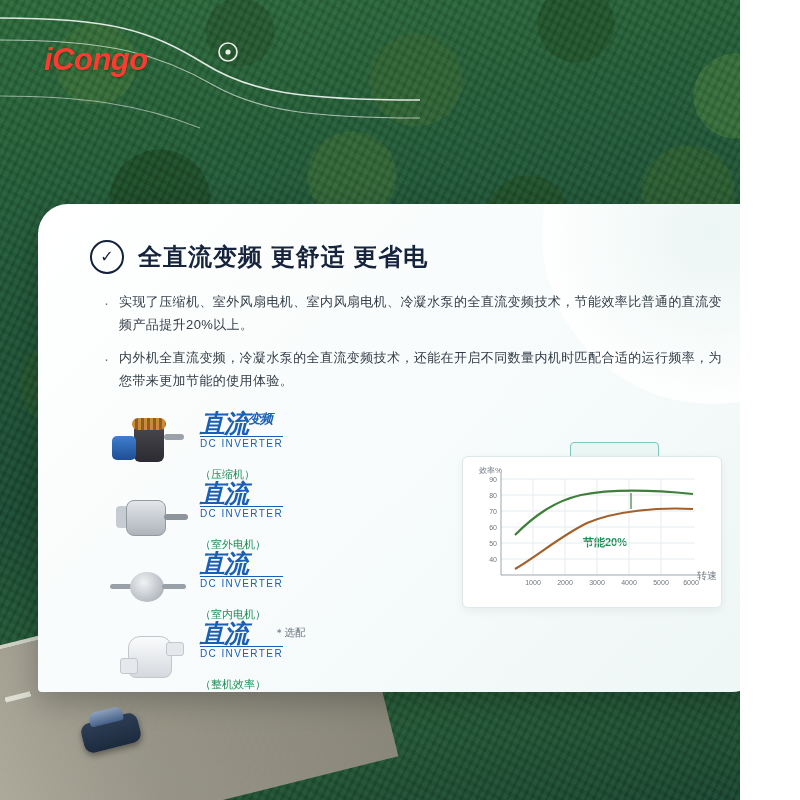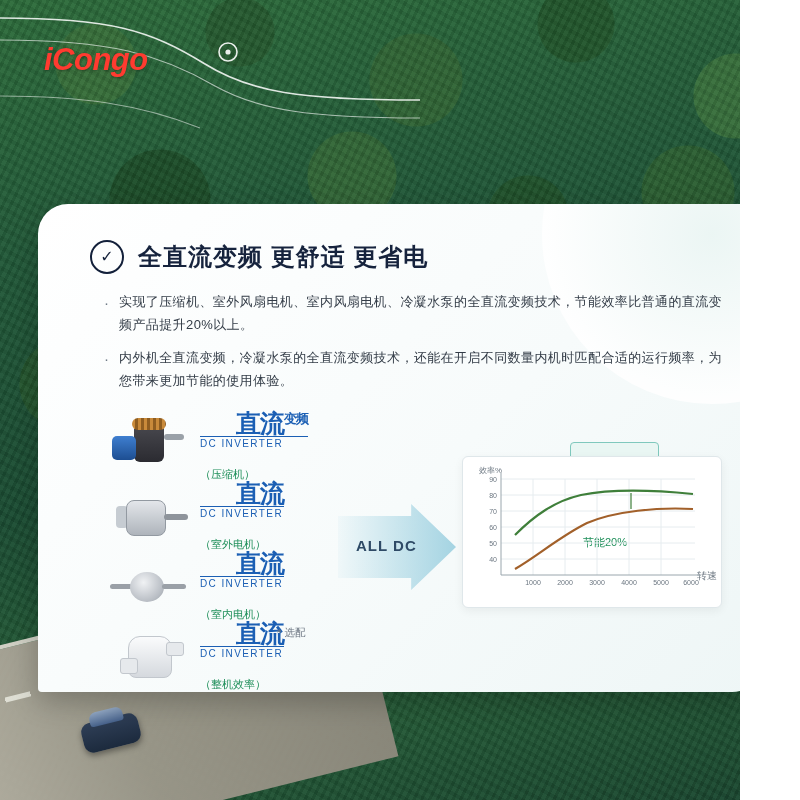--- a/index.html
+++ b/index.html
@@ -107,23 +107,22 @@
   .bullets{position:absolute;left:66px;top:86px;width:628px;}
   .bullet{display:flex;gap:10px;margin-bottom:10px;}
   .dot{color:#6f7a86;font-size:15px;line-height:25px;}
   .btext{font-size:13px;line-height:23px;color:#333c47;letter-spacing:.4px;}
   
   .parts{position:absolute;left:70px;top:212px;width:240px;}
   .part-row{display:flex;align-items:center;height:62px;margin-bottom:8px;}
   .part-img{width:84px;height:58px;position:relative;flex:0 0 84px;}
   .dc-block{margin-left:8px;}
   .dc-cn{
-    font-size:25px;font-weight:bold;color:#1b5fb4;line-height:.95;
+    font-size:25px;font-weight:bold;font-style:italic;color:#1b5fb4;line-height:.95;
     letter-spacing:-1px;
-    margin-left:36px;
   }
   .dc-cn .small{font-size:13px;display:inline-block;vertical-align:top;line-height:1.0;}
   .dc-en{font-size:10px;color:#1b5fb4;letter-spacing:1.4px;border-top:1px solid #1b5fb4;padding-top:1px;}
   .part-label{font-size:11px;color:#1f8f5a;margin-top:18px;font-family:Liberation Mono, monospace;}
   .optional{
     position:absolute;left:236px;top:382px;font-size:10.5px;color:#6a7480;margin-top:40px;
   }
   
   .comp{position:absolute;inset:0;}
   .c-cylinder{
@@ -181,21 +180,21 @@
   }
   .chart-badge{
     position:absolute;left:532px;top:238px;
     background:#e9f6f3;border:1px solid #7fc8bd;border-radius:4px;
     color:#1c8f7e;font-size:12px;padding:13px 10px;font-weight:bold;
   }
   .chart-svg{position:absolute;left:0;top:0;}
   .axis-y-label{position:absolute;left:6px;top:8px;font-size:8px;color:#6b7680;margin-left:10px;}
   .axis-x-label{position:absolute;right:4px;bottom:24px;font-size:10px;color:#6b7680;}
   .save-tag{
-    position:absolute;left:118px;top:78px;font-size:11px;color:#1f8f5a;font-weight:normal;
+    position:absolute;left:118px;top:78px;font-size:11px;color:#1f8f5a;font-weight:bold;
     background:rgba(255,255,255,.85);padding:0 2px;
   }
   
   .bottom-strip{position:absolute;left:0;bottom:0;width:800px;height:16px;background:#0d1b2a;opacity:.0;}
 </style>
 </head>
 <body>
 
 <div class="poster">
 
@@ -300,24 +299,20 @@
           </div>
           <div class="dc-en">DC INVERTER</div>
           <div class="part-label">（整机效率）</div>
         </div>
       </div>
 
     </div>
 
     <div class="optional">＊选配</div>
 
-    <div class="arrow">
-      <div class="arrow-shape"></div>
-      <div class="arrow-text">ALL DC</div>
-    </div>
 
     <div class="chart-badge">整机效率(%)</div>
 
     <div class="chartbox">
       <div class="axis-y-label">效率%</div>
       <div class="axis-x-label">转速</div>
       <div class="save-tag">节能20%</div>
       <svg class="chart-svg" width="258" height="150" viewBox="0 0 258 150">
 
         <g stroke="#e6ecef" stroke-width="1">

